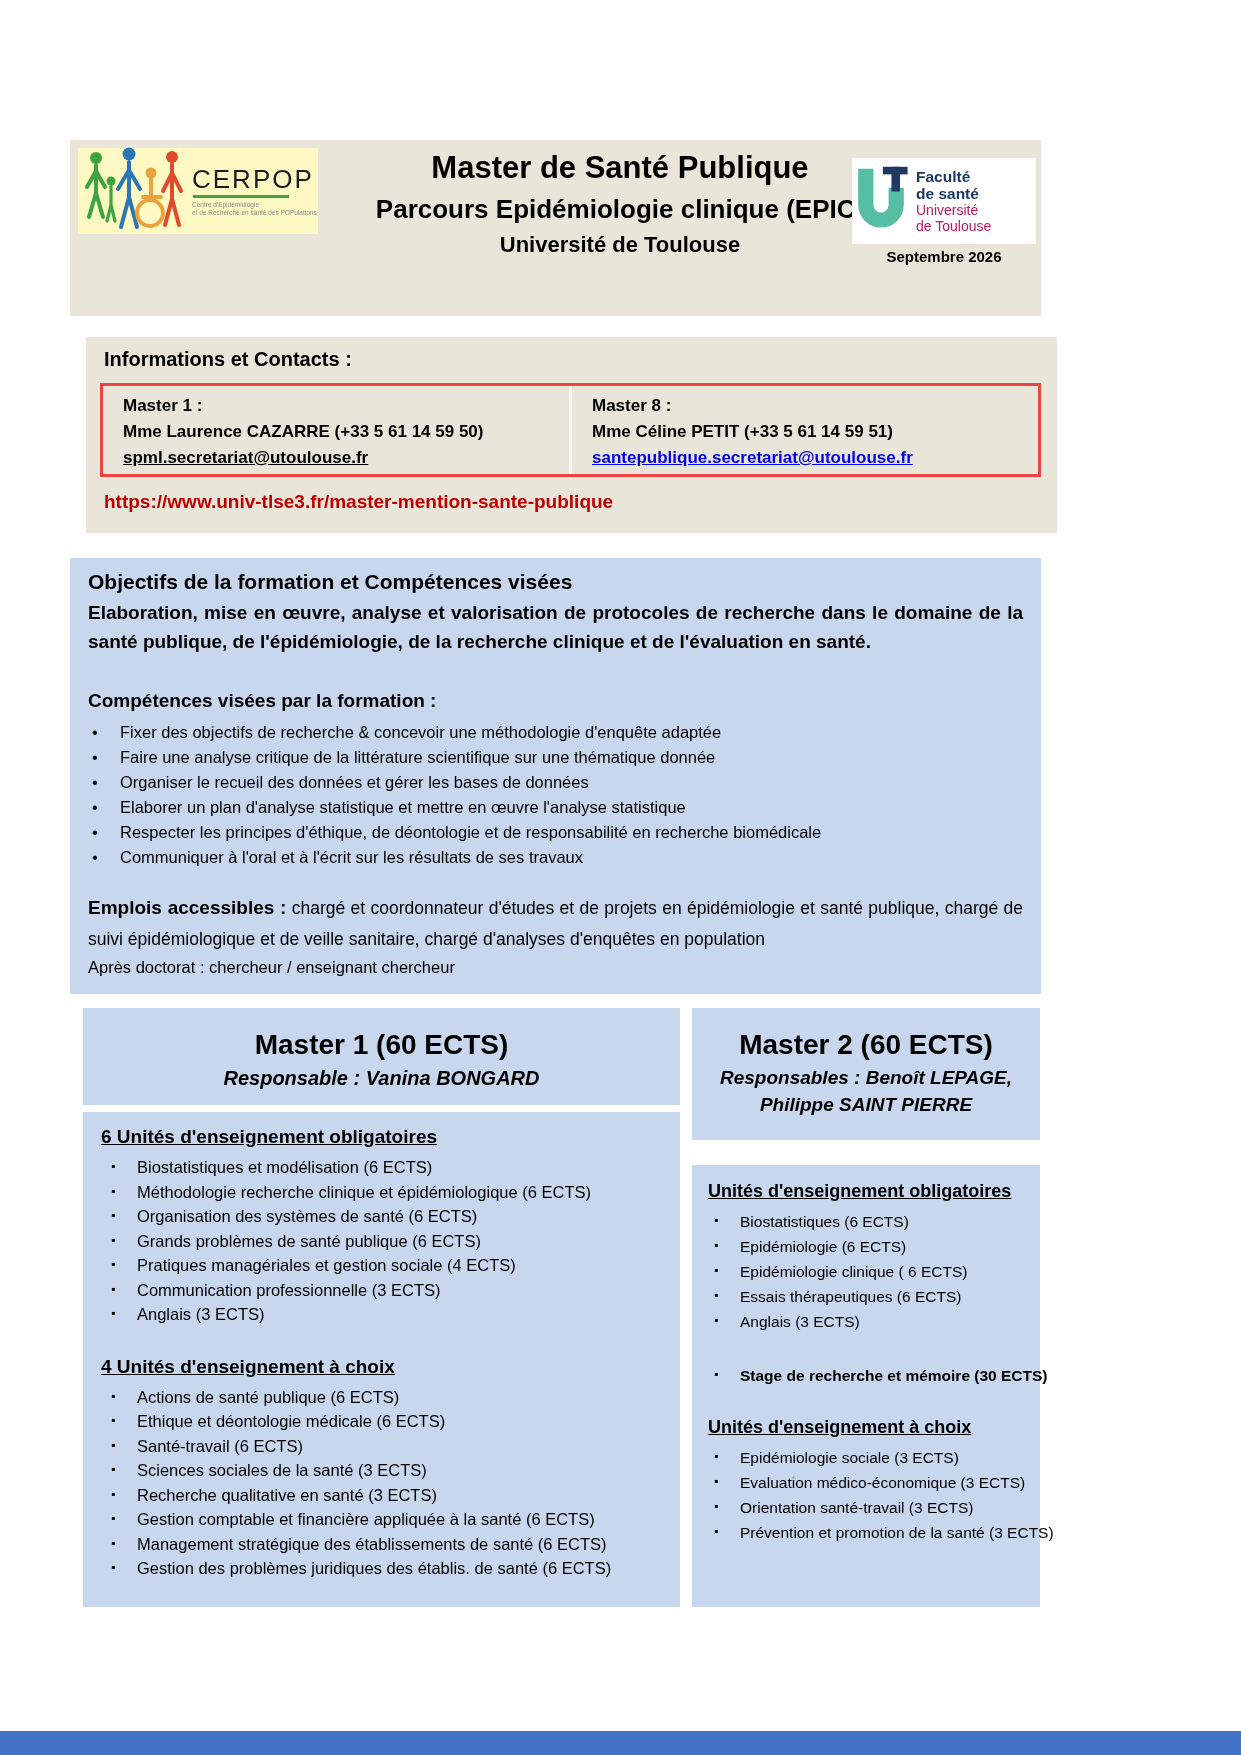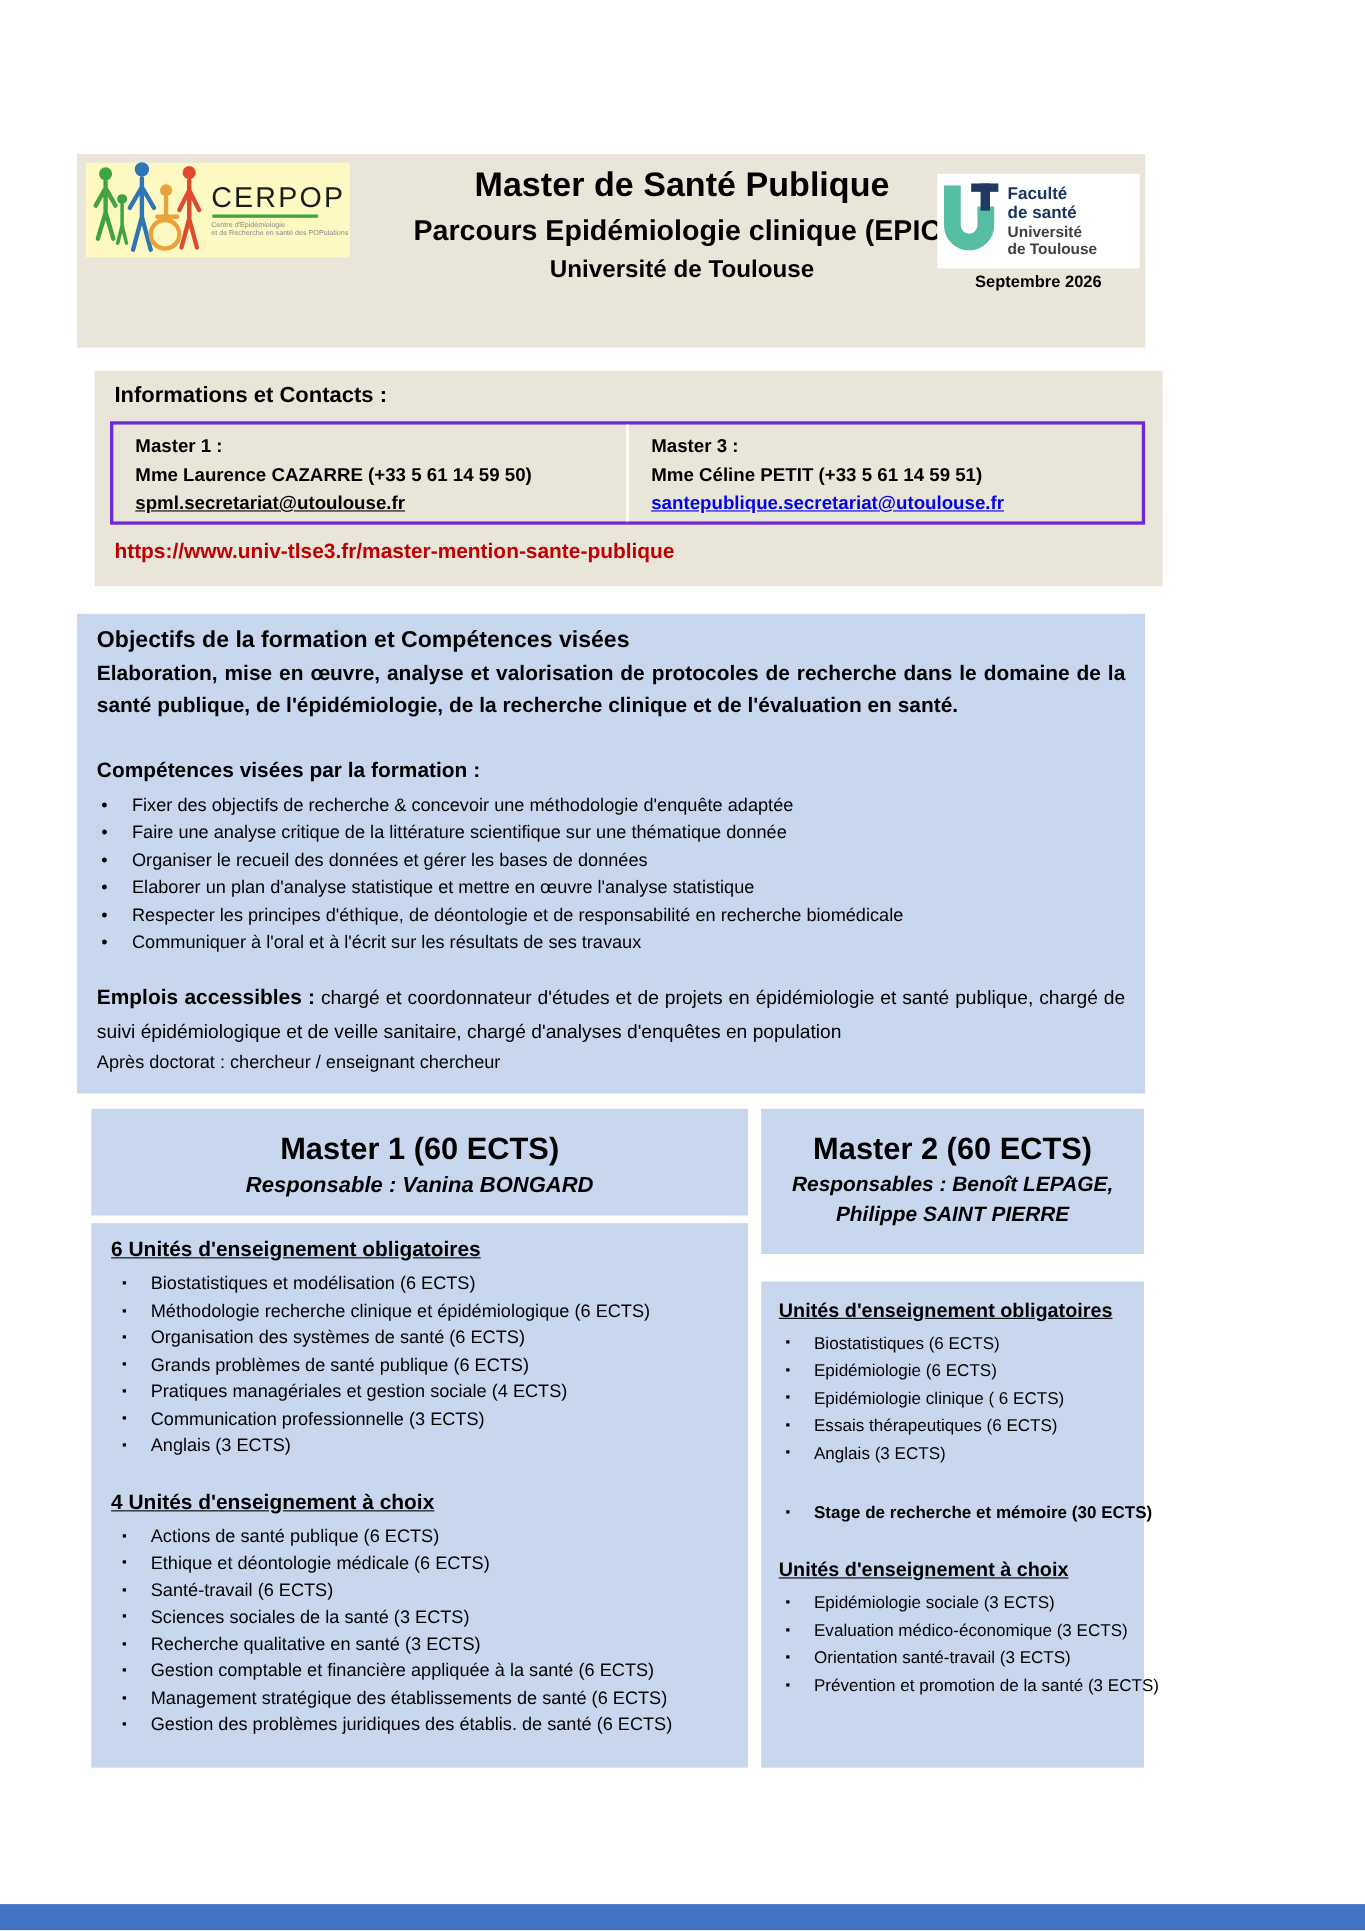--- a/index.html
+++ b/index.html
@@ -19,27 +19,27 @@
   #cerpop-name{font-size:26px;letter-spacing:2px;color:#1c1c1c;font-weight:400;line-height:26px;}
   #cerpop-rule{width:96px;height:3px;background:#3FA43F;margin:3px 0 3px 1px;}
   .cerpop-tag{font-size:6.5px;color:#8a8a8a;line-height:8px;}
   #title-wrap{left:268px;top:8px;width:564px;text-align:center;}
   #title1{font-size:31px;font-weight:700;margin-top:2px;}
   #title2{font-size:26px;font-weight:700;margin-top:8px;}
   #title3{font-size:22px;font-weight:700;margin-top:7px;}
   #faculty-box{left:782px;top:18px;width:184px;height:86px;background:#fff;display:flex;align-items:center;}
   #faculty-text{margin-left:6px;color:#17355E;}
   .fac-b{font-size:15.5px;font-weight:700;line-height:17px;}
-  .fac-r{font-size:14px;font-weight:700;line-height:16px;color:#404040;}
+  .fac-r{font-size:14px;font-weight:400;line-height:16px;color:#be185d;}
   #date-line{left:782px;top:108px;width:184px;text-align:center;font-size:15px;font-weight:700;}
 
   
   #contacts-box{left:86px;top:337px;width:971px;height:196px;}
   #contacts-heading{position:absolute;left:18px;top:11px;font-size:20px;font-weight:700;}
-  #contact-grid{position:absolute;left:14px;top:46px;width:935px;height:88px;border:3px solid #6d28d9;display:flex;}
+  #contact-grid{position:absolute;left:14px;top:46px;width:935px;height:88px;border:3px solid #ef4444;display:flex;}
   .contact-cell{flex:1;padding:7px 0 0 20px;font-size:17px;font-weight:700;line-height:26px;}
   .cell-divider{border-right:3px solid #FBFAF4;}
   .email-link{text-decoration:underline;color:#000;cursor:pointer;}
   .email-link.blue-link{color:#0000EE;}
   #website-link{position:absolute;left:18px;top:154px;font-size:19px;font-weight:700;color:#C00000;cursor:pointer;}
 
   
   #objectives-box{left:70px;top:558px;width:971px;height:436px;}
   #obj-heading{margin:12px 18px 0 18px;font-size:21px;font-weight:700;}
   #obj-intro{margin:4px 18px 0 18px;font-size:19px;font-weight:700;line-height:29px;text-align:justify;}
@@ -137,21 +137,21 @@
   <div id="contacts-box" class="abs beige">
     <div id="contacts-heading">Informations et Contacts :</div>
 
     <div id="contact-grid">
       <div class="contact-cell cell-divider">
         <div>Master 1 :</div>
         <div>Mme Laurence CAZARRE (+33 5 61 14 59 50)</div>
         <a class="email-link">spml.secretariat@utoulouse.fr</a>
       </div>
       <div class="contact-cell">
-        <div>Master 3 :</div>
+        <div>Master 8 :</div>
         <div>Mme Céline PETIT  (+33 5 61 14 59 51)</div>
         <a class="email-link blue-link">santepublique.secretariat@utoulouse.fr</a>
       </div>
     </div>
 
     <a id="website-link">https://www.univ-tlse3.fr/master-mention-sante-publique</a>
   </div>
 
   <div id="objectives-box" class="abs blue">
     <div id="obj-heading">Objectifs de la formation et Compétences visées</div>

